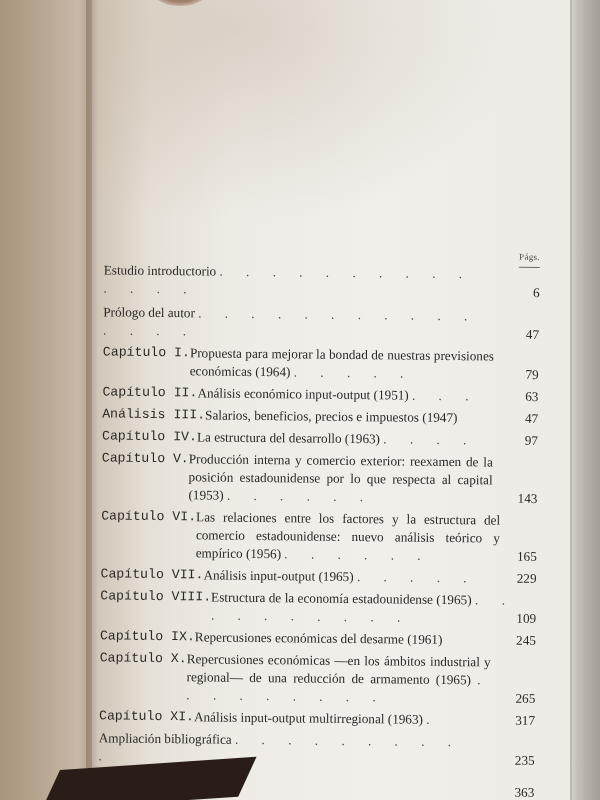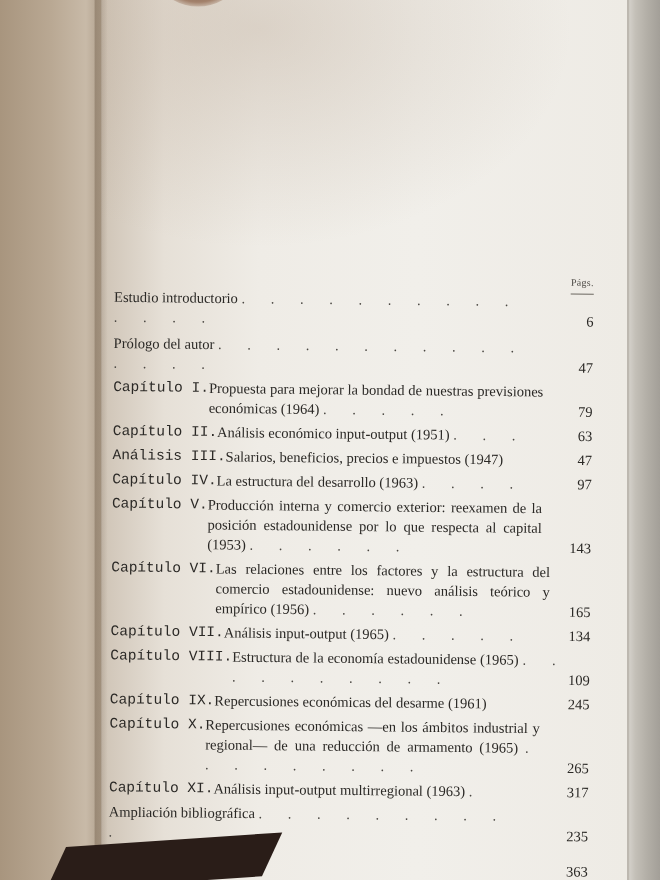--- a/index.html
+++ b/index.html
@@ -192,21 +192,21 @@
 
     <div class="entry" style="margin-top:4px;">
       <span class="label">Capítulo VI.</span>
       <span class="title"><span>Las relaciones entre los factores y la estructura del comercio estadounidense: nuevo análisis teórico y empírico (1956)</span> <span class="leader">. . . . . .</span></span>
       <span class="page-num">165</span>
     </div>
 
     <div class="entry" style="margin-top:4px;">
       <span class="label">Capítulo VII.</span>
       <span class="title"><span>Análisis input-output (1965)</span> <span class="leader">. . . . .</span></span>
-      <span class="page-num">134</span>
+      <span class="page-num">229</span>
     </div>
 
     <div class="entry" style="margin-top:4px;">
       <span class="label">Capítulo VIII.</span>
       <span class="title"><span>Estructura de la economía estadounidense (1965)</span> <span class="leader">. . . . . . . . . .</span></span>
       <span class="page-num">109</span>
     </div>
 
     <div class="entry" style="margin-top:4px;">
       <span class="label">Capítulo IX.</span>

